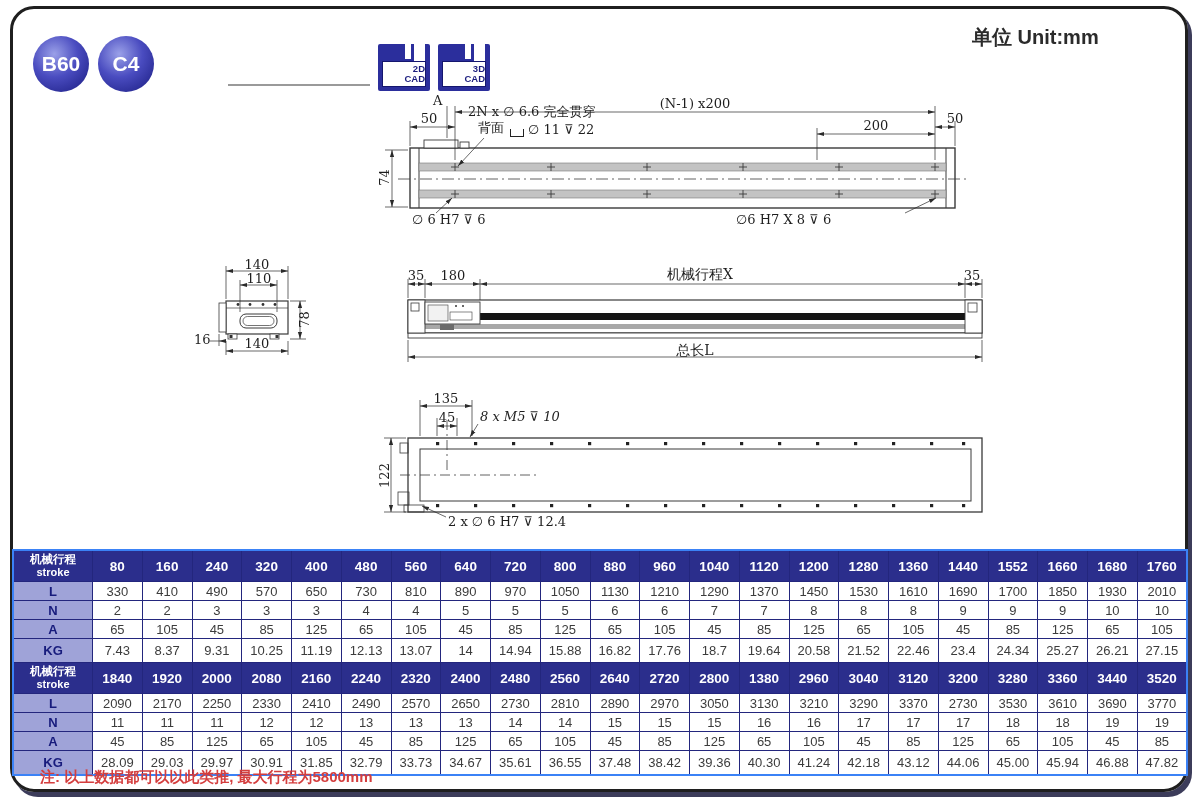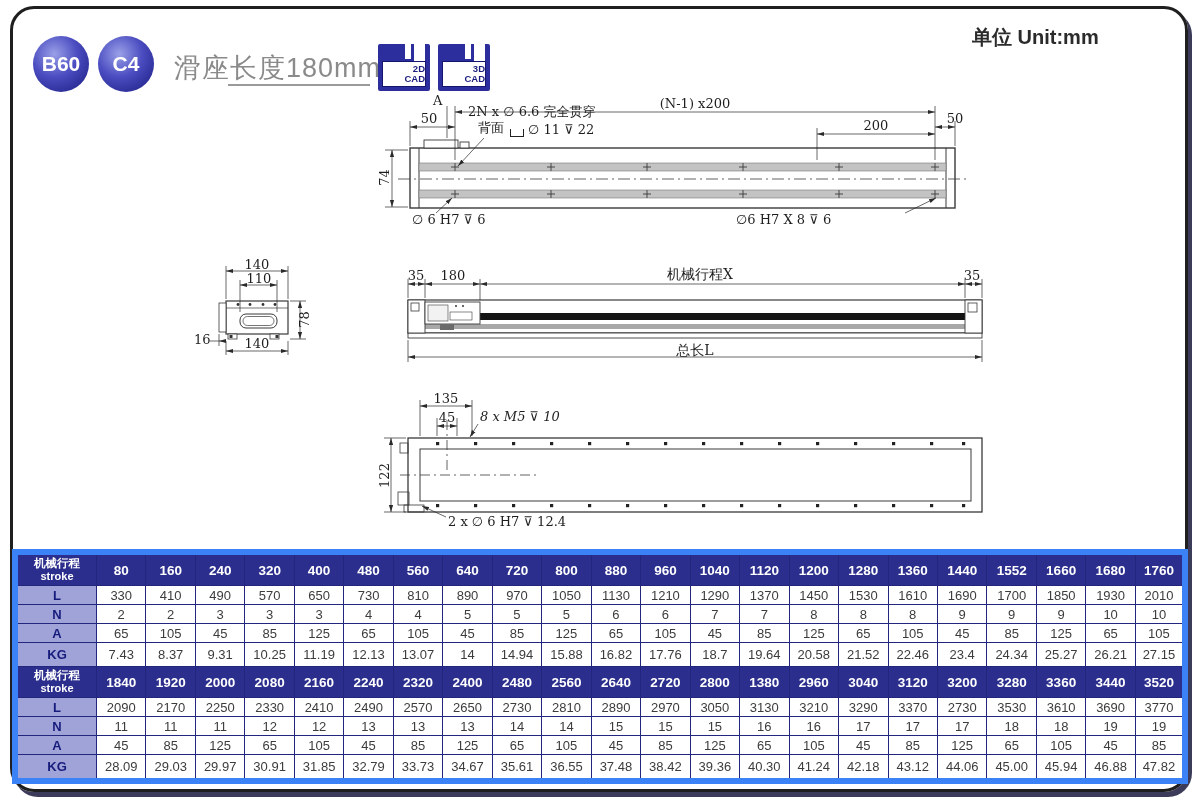--- a/index.html
+++ b/index.html
@@ -24,39 +24,38 @@
   .draw-svg{position:absolute;left:0;top:0;}
   .dim{position:absolute;font-family:"DejaVu Serif","DejaVu Sans",serif;font-size:13px;color:#1e1e1e;white-space:nowrap;}
   .dim.ctr{text-align:center;}
   .dim.rot{transform:rotate(-90deg);}
   .dim.big{font-size:14px;}
   .cbore{display:inline-block;width:12px;height:7px;border-left:1.5px solid #222;border-right:1.5px solid #222;
          border-bottom:1.5px solid #222;margin:0 4px 0 6px;}
   .callout-row{display:flex;align-items:flex-end;text-align:right;}
   
   .tbl-wrap{position:absolute;left:12px;top:549px;width:1176px;}
-  table.spec{width:100%;border-collapse:collapse;table-layout:fixed;border:6px solid #3b82f6;}
+  table.spec{width:100%;border-collapse:collapse;table-layout:fixed;border:2px solid #3b82f6;}
   table.spec th,table.spec td{border:1px solid #23267d;text-align:center;vertical-align:middle;padding:0;}
   .lbl-hdr{width:78px;background:#2b2e8c;color:#fff;font-size:11.5px;font-weight:bold;line-height:1.15;height:30px;}
   .lbl-hdr .en{font-size:11px;}
   .hcell{background:#2b2e8c;color:#fff;font-size:13.5px;font-weight:bold;height:30px;}
   .lbl{background:#9fa3d8;color:#171b7c;font-size:13px;font-weight:bold;height:18px;}
   .dcell{background:#fff;color:#3c3c3c;font-size:13px;height:18px;font-family:"Liberation Sans","DejaVu Sans",sans-serif;}
   tr.kg-row .lbl,tr.kg-row .dcell{height:23px;}
   .note{position:absolute;left:40px;top:768px;font-size:15px;font-weight:bold;color:#d43e3e;}
 </style>
 </head>
 <body>
 
 <div class="page">
   <div class="frame"></div>
 
   <div class="badge" style="left:33px;top:36px;">B60</div>
   <div class="badge" style="left:98px;top:36px;">C4</div>
-  <div class="title">滑座长度180mm</div>
   <div class="title-underline"></div>
   <div class="cad" style="left:378px;top:44px;">
     <div class="notch1"></div>
     <div class="notch2"></div>
     <div class="label">
       <span>2D</span>
       <span>CAD</span>
     </div>
   </div>
   <div class="cad" style="left:438px;top:44px;">
@@ -524,13 +523,14 @@
             <td class="dcell">44.06</td>
             <td class="dcell">45.00</td>
             <td class="dcell">45.94</td>
             <td class="dcell">46.88</td>
             <td class="dcell">47.82</td>
           </tr>
         </tbody>
     </table>
   </div>
 
+  <div class="note">注: 以上数据都可以以此类推, 最大行程为5800mm</div>
 </div>
 
 </body></html>

